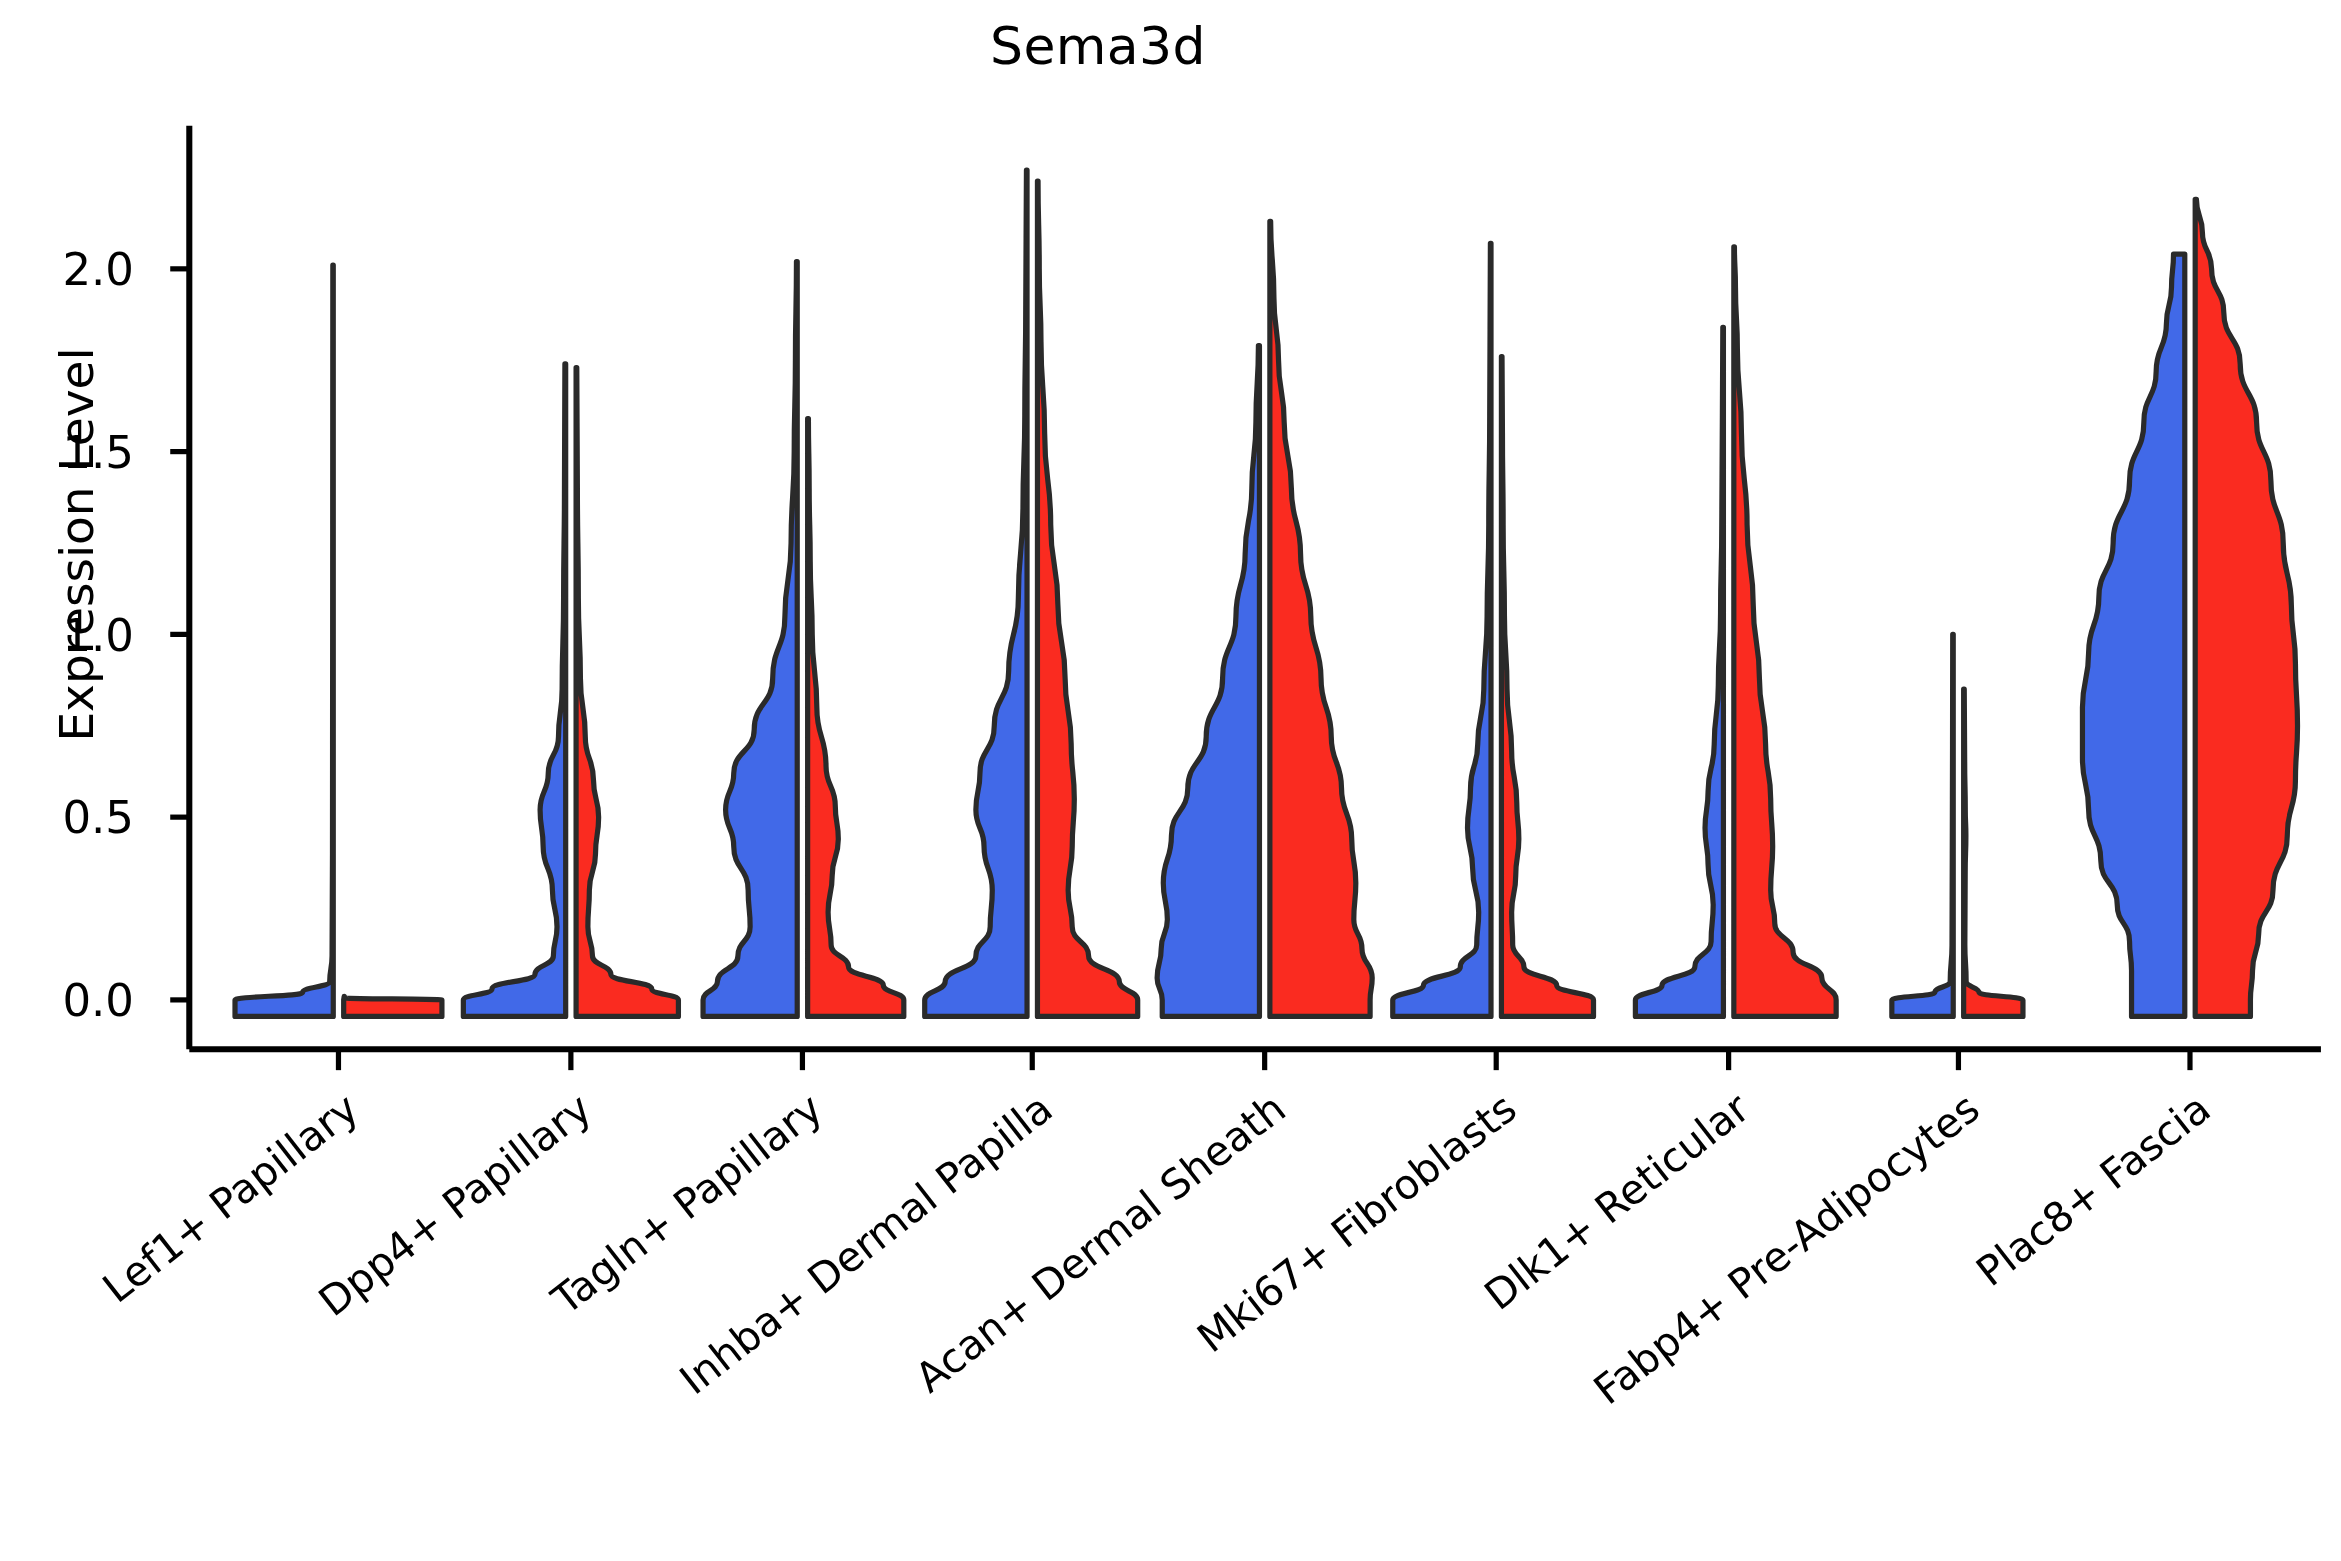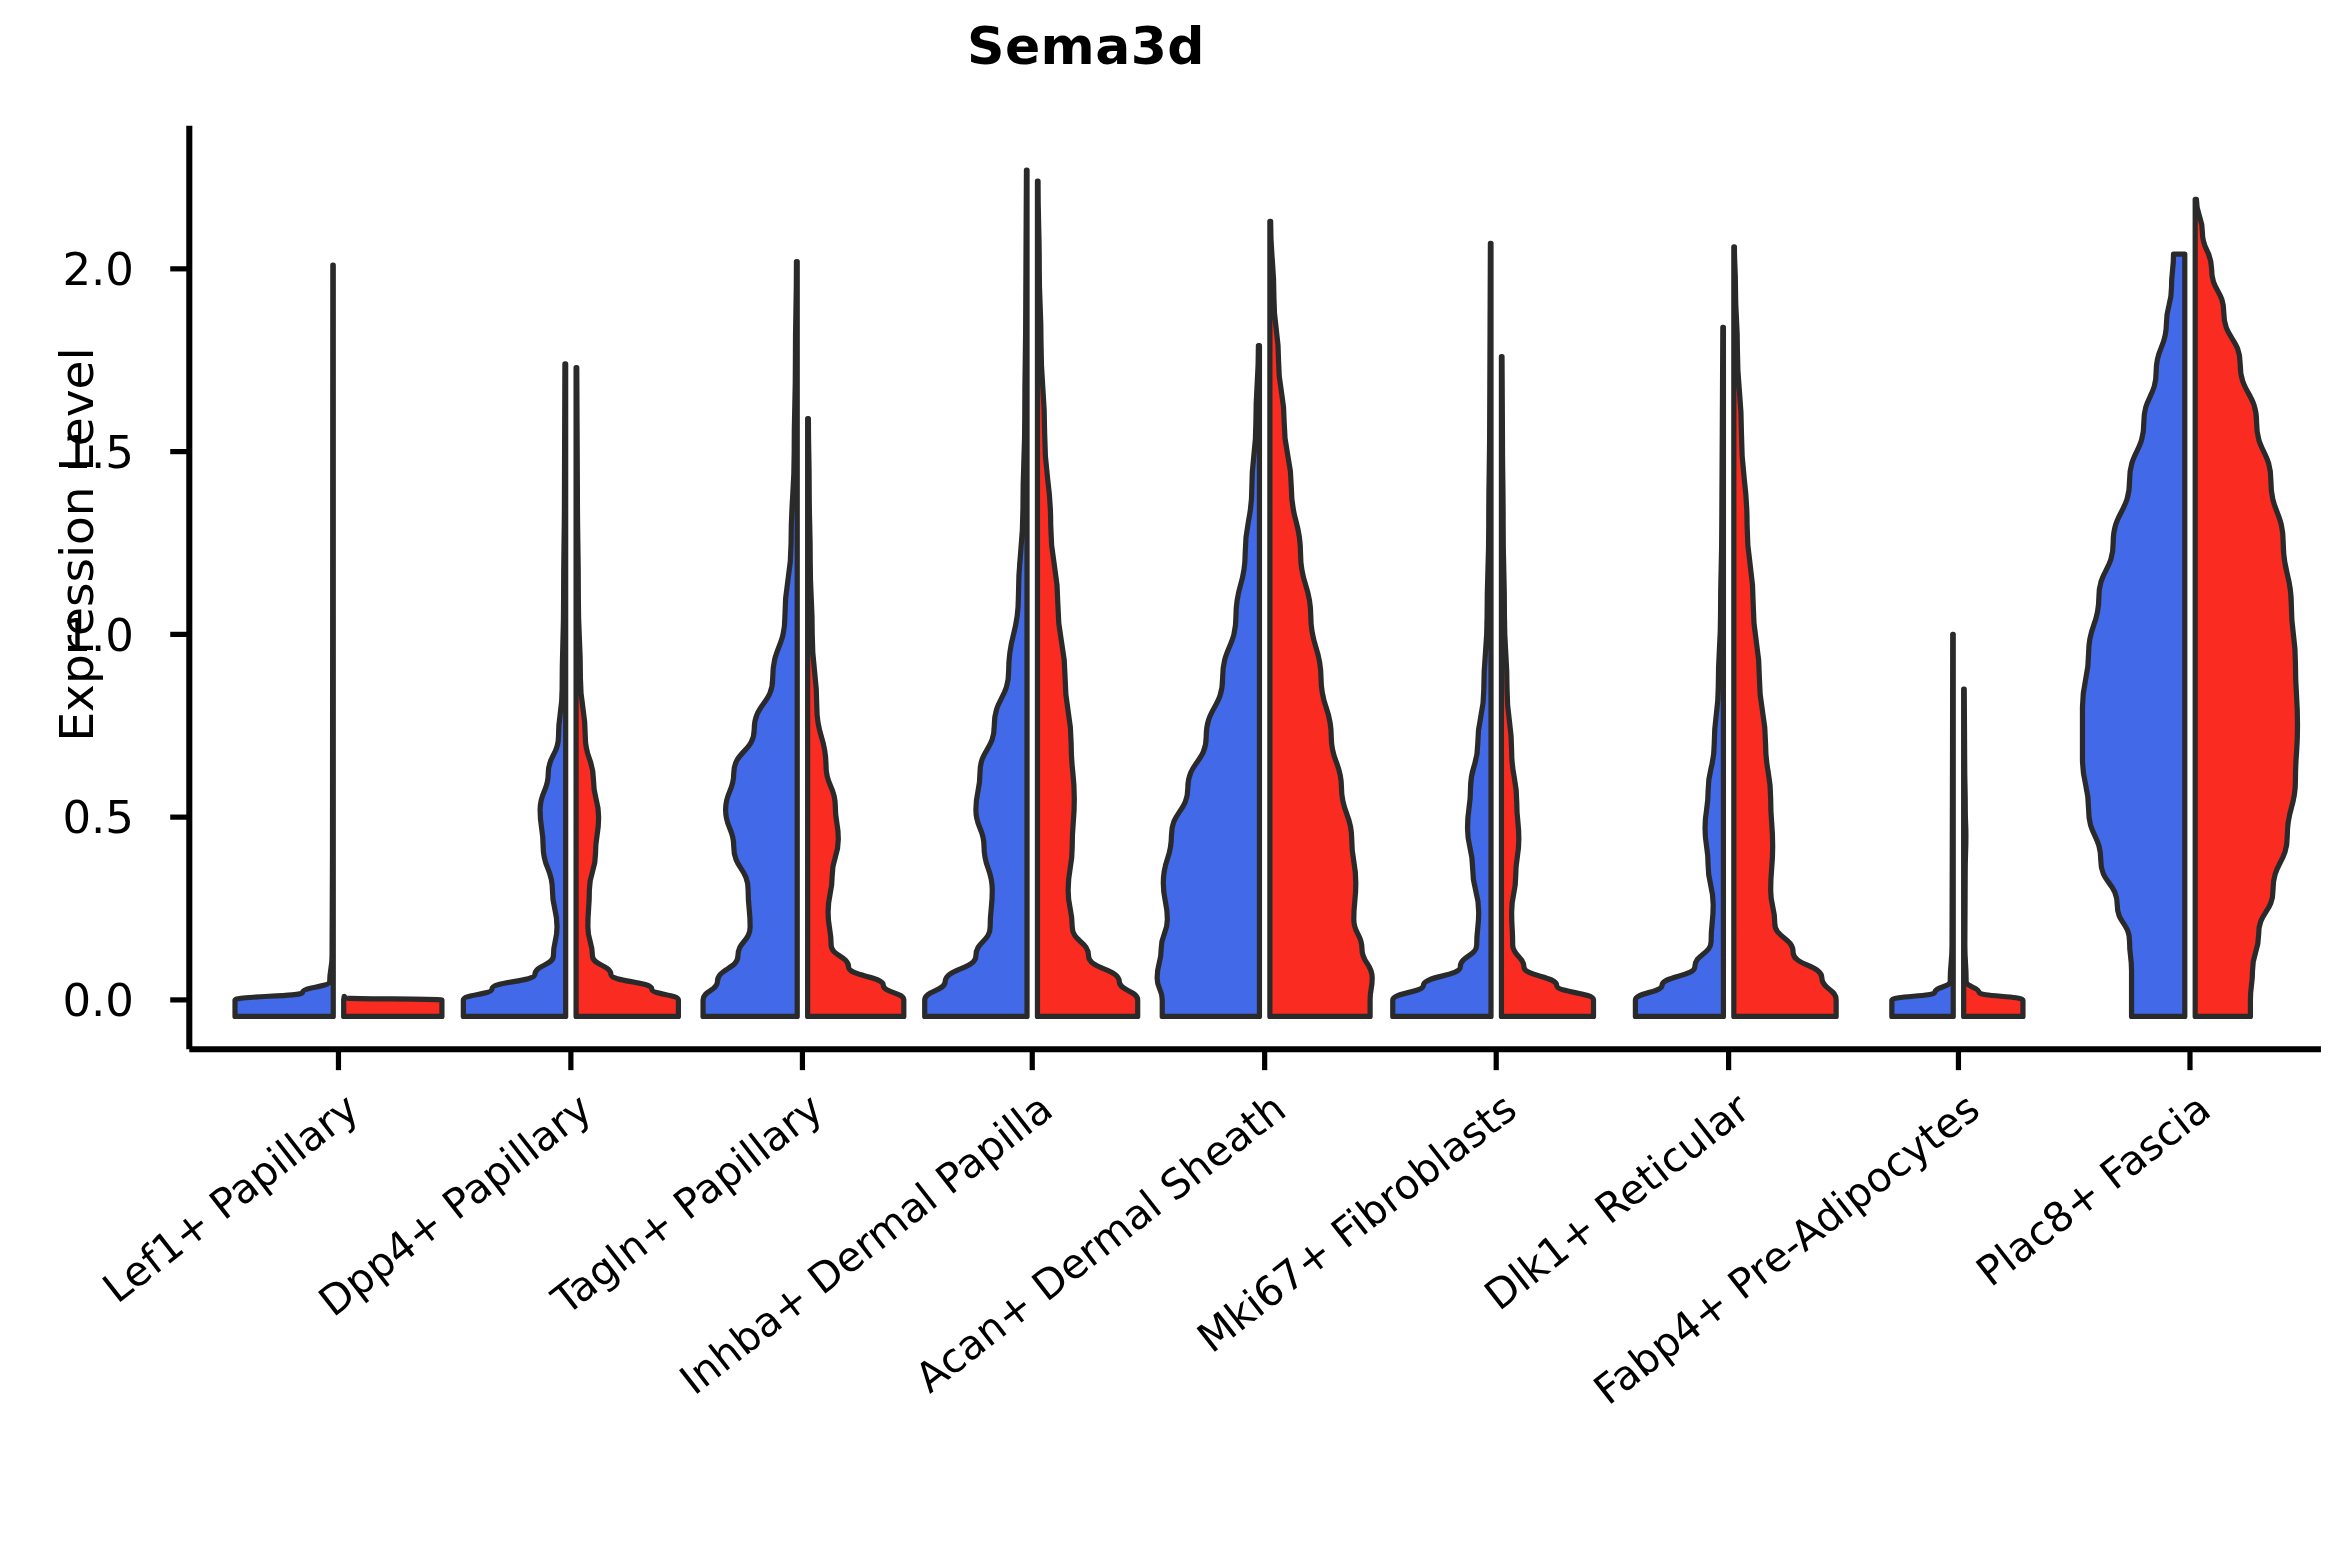--- a/index.html
+++ b/index.html
@@ -1,20 +1,20 @@
 <!DOCTYPE html>
 <html style="font-size:14px"><head>
 <meta charset="utf-8">
 <style>
   html,body{margin:0;padding:0;background:#ffffff;}
   body{width:2342px;height:1561px;overflow:hidden;font-family:"DejaVu Sans",sans-serif;}
   #root{position:relative;width:2342px;height:1561px;background:#fff;}
   #plot-title{
-    position:absolute;left:0;top:15.6px;width:2172px;text-align:center;
-    font-size:52px;font-weight:bold;color:#000;letter-spacing:0.4px;
+    position:absolute;left:12px;top:15.6px;width:2172px;text-align:center;
+    font-size:52px;font-weight:normal;color:#000;letter-spacing:0.4px;
     font-family:"DejaVu Sans",sans-serif;
   }
   #ylabel{
     position:absolute;left:-253px;top:517px;width:659px;text-align:center;
     transform:rotate(-90deg);transform-origin:center center;
     font-size:47px;color:#000;font-family:"DejaVu Sans",sans-serif;
   }
   .ytick-label{
     position:absolute;right:2208px;width:191px;text-align:right;
     font-size:45px;color:#000;font-family:"DejaVu Sans",sans-serif;

